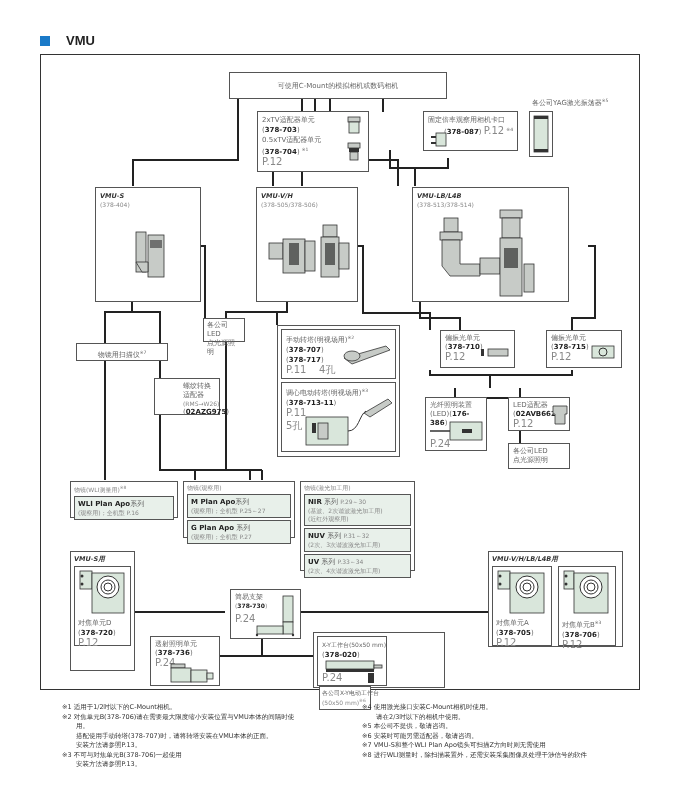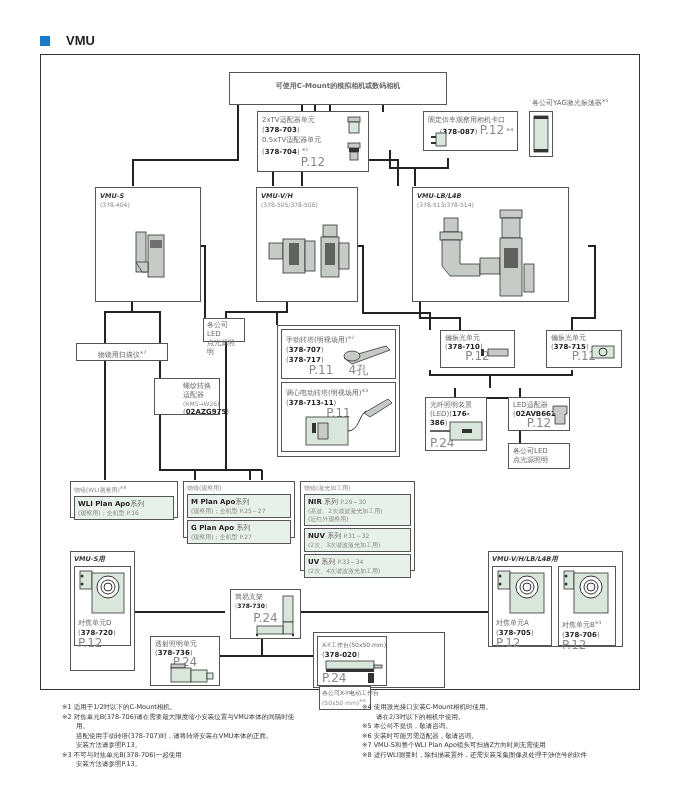--- a/index.html
+++ b/index.html
@@ -5,21 +5,21 @@
   html,body{margin:0;padding:0;background:#fff;}
   body{width:682px;height:798px;position:relative;overflow:hidden;font-family:"DejaVu Sans","Liberation Sans",sans-serif;color:#555;}
   .title{position:absolute;left:40px;top:33px;font:bold 13px "Liberation Sans",sans-serif;color:#222;display:flex;align-items:center;gap:16px;}
   .title .sq{width:10px;height:10px;background:#1a7ac8;display:inline-block;}
   .frame{position:absolute;left:40px;top:54px;width:600px;height:636px;border:1px solid #333;box-sizing:border-box;}
   svg.wires{position:absolute;left:0;top:0;width:682px;height:798px;pointer-events:none;}
   .box{position:absolute;border:1px solid #555;background:#fff;box-sizing:border-box;font-size:7px;line-height:10px;padding:3px 4px;color:#666;}
   .box b{color:#222;}
   .hdr{font-weight:bold;color:#333;font-size:6.5px;font-style:italic;}
   .pn{color:#222;font-weight:bold;}
-  .pg{color:#888;font-size:12px;text-align:center;}
+  .pg{color:#888;font-size:10px;}
   .inner{border:1px solid #555;background:#e8f0ea;padding:2px 3px;margin-top:2px;}
   .sm{font-size:6px;color:#888;line-height:8px;}
   .icon{position:absolute;}
   .g{fill:#d9e6db;stroke:#333;stroke-width:0.8;}
   .gd{fill:#c7cbc7;stroke:#333;stroke-width:0.8;}
   .k{fill:#333;}
   .notes{position:absolute;font-size:6.5px;line-height:9.5px;color:#333;}
   .notes div{white-space:nowrap;}
   .ind{padding-left:14px;}
   sup{font-size:4.5px;}
@@ -77,21 +77,21 @@
     <line x1="520" y1="388" x2="520" y2="398"></line>
     <line x1="520" y1="430" x2="520" y2="443"></line>
 
     <line x1="135" y1="612" x2="225" y2="612"></line>
     <line x1="290" y1="612" x2="490" y2="612"></line>
     <line x1="262" y1="638" x2="262" y2="656"></line>
     <line x1="205" y1="656" x2="325" y2="656"></line>
   </g>
 </svg>
 
-<div class="box" style="left:229px;top:72px;width:218px;height:33px;text-align:center;line-height:20px;font-weight:bold;">
+<div class="box" style="left:229px;top:72px;width:218px;height:27px;text-align:center;line-height:20px;">
   <span>可使用C-Mount的模拟相机或数码相机</span>
 </div>
 
 <div class="box" style="left:257px;top:111px;width:112px;height:61px;">
   <div>2xTV适配器单元</div>
   <div>(<span class="pn">378-703</span>)</div>
   <div>0.5xTV适配器单元</div>
   <div>(<span class="pn">378-704</span>) <sup>※1</sup></div>
   <div class="pg">P.12</div>
   <svg class="icon" style="left:87px;top:3px" width="18" height="50">

